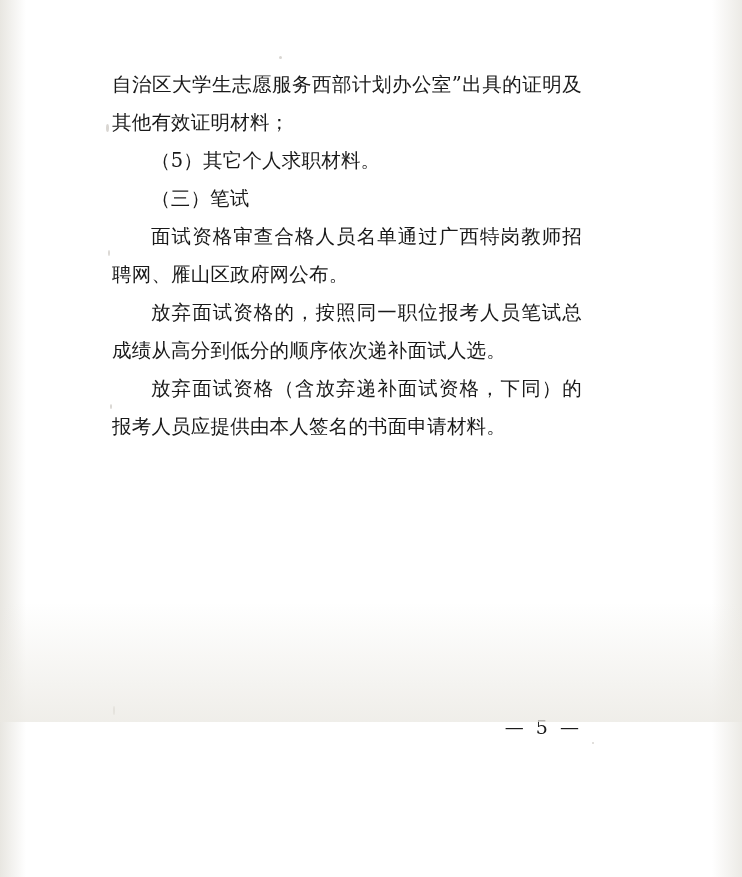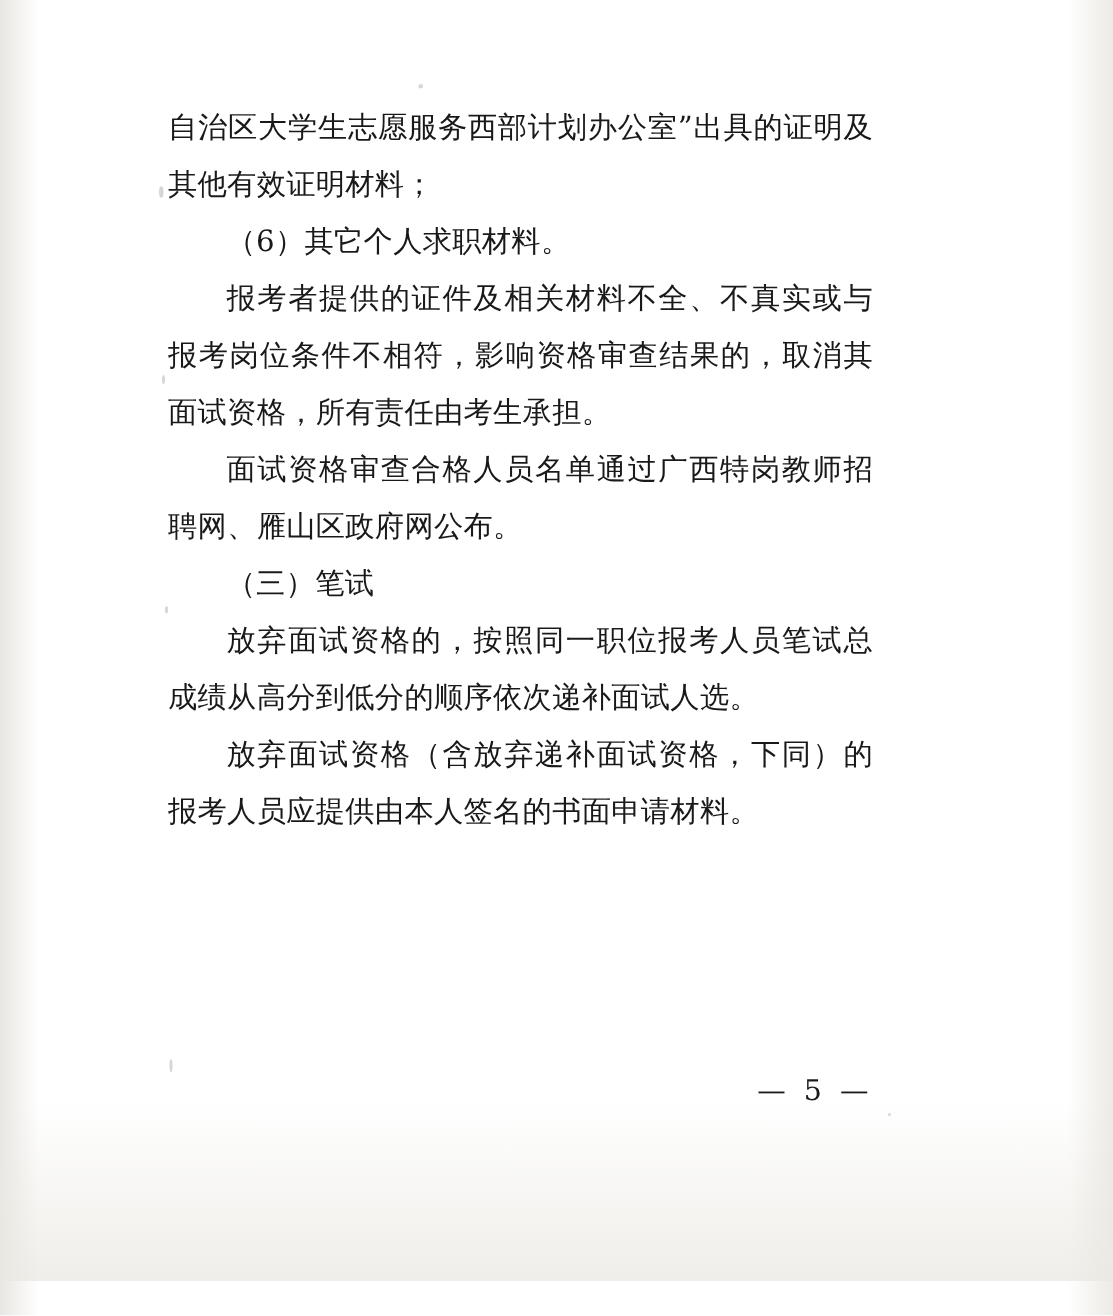--- a/index.html
+++ b/index.html
@@ -9,21 +9,21 @@
   body {
     width: 742px;
     height: 877px;
     background: #ffffff;
     font-family: "DejaVu Serif", serif;
     overflow: hidden;
   }
   .page {
     position: relative;
     width: 742px;
-    height: 854px;
+    height: 722px;
     background: #ec4899;
   }
   .scan-tint {
     position: absolute;
     inset: 0;
     background: #ffffff;
     pointer-events: none;
   }
   .doc-body {
     position: absolute;
@@ -92,24 +92,23 @@
 </style>
 </head>
 <body>
 
 <div class="page">
 
   <div class="scan-tint"></div>
 
   <div class="doc-body">
     <p class="para">自治区大学生志愿服务西部计划办公室”出具的证明及其他有效证明材料；</p>
-    <p class="para indent">（6）其它个人求职材料。</p>
-    <p class="para indent">报考者提供的证件及相关材料不全、不真实或与报考岗位条件不相符，影响资格审查结果的，取消其面试资格，所有责任由考生承担。</p>
+    <p class="para indent">（5）其它个人求职材料。</p>
+    <p class="para indent">（三）笔试</p>
     <p class="para indent">面试资格审查合格人员名单通过广西特岗教师招聘网、雁山区政府网公布。</p>
-    <p class="para indent">（三）笔试</p>
     <p class="para indent">放弃面试资格的，按照同一职位报考人员笔试总成绩从高分到低分的顺序依次递补面试人选。</p>
     <p class="para indent">放弃面试资格（含放弃递补面试资格，下同）的报考人员应提供由本人签名的书面申请材料。</p>
 
   </div>
 
   <div class="page-number">— 5 —</div>
 
   <div class="speck" style="left:106px; top:124px; width:3px; height:8px;"></div>
   <div class="speck" style="left:108px; top:250px; width:2px; height:6px;"></div>
   <div class="speck" style="left:110px; top:404px; width:2px; height:5px;"></div>

